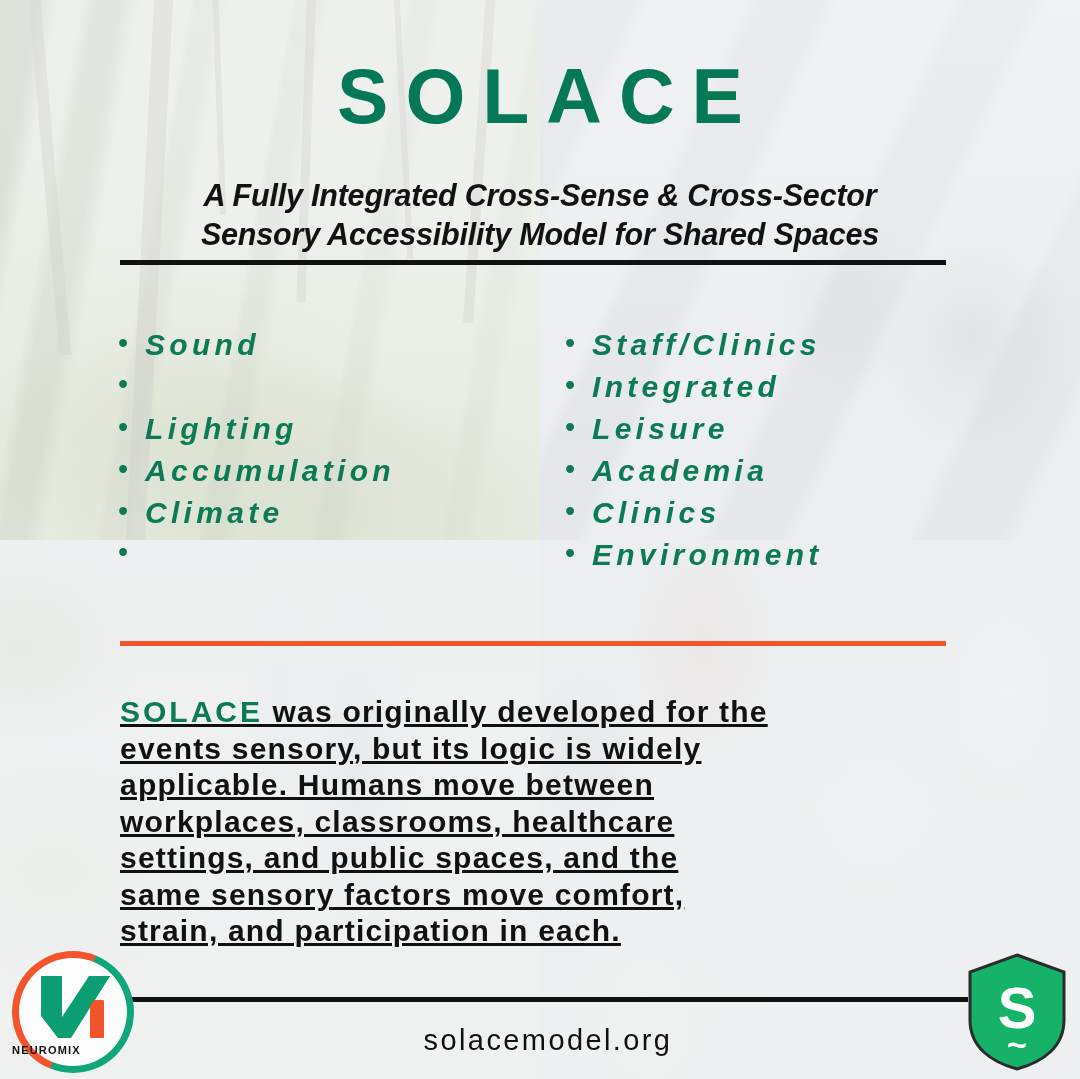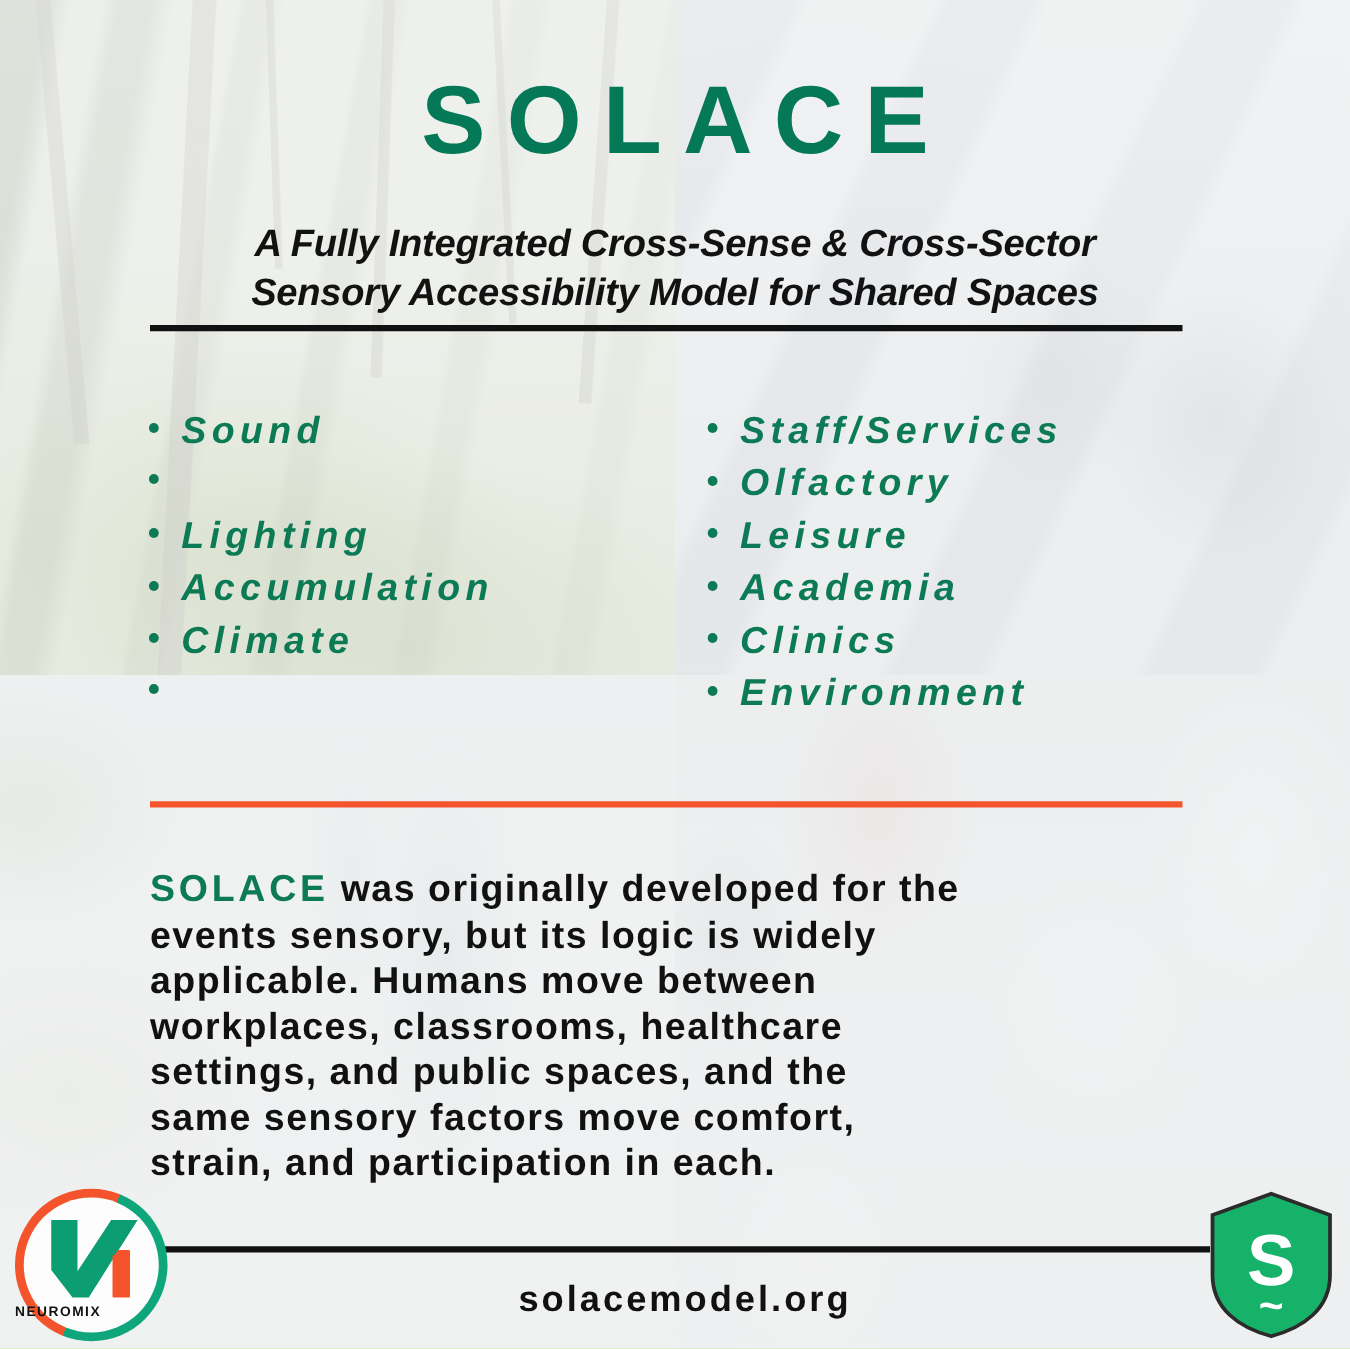--- a/index.html
+++ b/index.html
@@ -128,33 +128,33 @@
     background:#f4542c;
   }
 
   .body-copy{
     position:absolute;left:120px;width:840px;top:694px;
     font-size:30px;line-height:36.5px;
     font-weight:bold;
     letter-spacing:1.2px;
     color:#111111;
   }
-  .body-copy .ln{display:block;white-space:nowrap;}
+  .body-copy .ln{display:block;white-space:nowrap;text-decoration:underline;}
   .brandword{color:#0c7a54;letter-spacing:3px;}
 
   .rule-bottom{
     position:absolute;left:128px;width:840px;top:997px;height:5px;
     background:#111111;
   }
 
   .site-url{
     position:absolute;left:128px;width:840px;top:1023px;
     text-align:center;
     font-size:29px;line-height:34px;
-    font-weight:bold;
+    font-weight:normal;
     letter-spacing:2.4px;
     color:#111111;
   }
 
   
   .neuromix{
     position:absolute;left:12px;top:951px;width:122px;height:122px;
   }
   .nx-ring{
     position:absolute;inset:0;border-radius:50%;
@@ -241,25 +241,25 @@
           <span class="bullet-label">Climate</span>
         </div>
         <div class="bullet-row">
           <span class="dot">•</span>
         </div>
       </div>
 
       <div class="col col-right">
         <div class="bullet-row">
           <span class="dot">•</span>
-          <span class="bullet-label">Staff/Services</span>
-        </div>
-        <div class="bullet-row">
-          <span class="dot">•</span>
-          <span class="bullet-label">Olfactory</span>
+          <span class="bullet-label">Staff/Clinics</span>
+        </div>
+        <div class="bullet-row">
+          <span class="dot">•</span>
+          <span class="bullet-label">Integrated</span>
         </div>
         <div class="bullet-row">
           <span class="dot">•</span>
           <span class="bullet-label">Leisure</span>
         </div>
         <div class="bullet-row">
           <span class="dot">•</span>
           <span class="bullet-label">Academia</span>
         </div>
         <div class="bullet-row">

